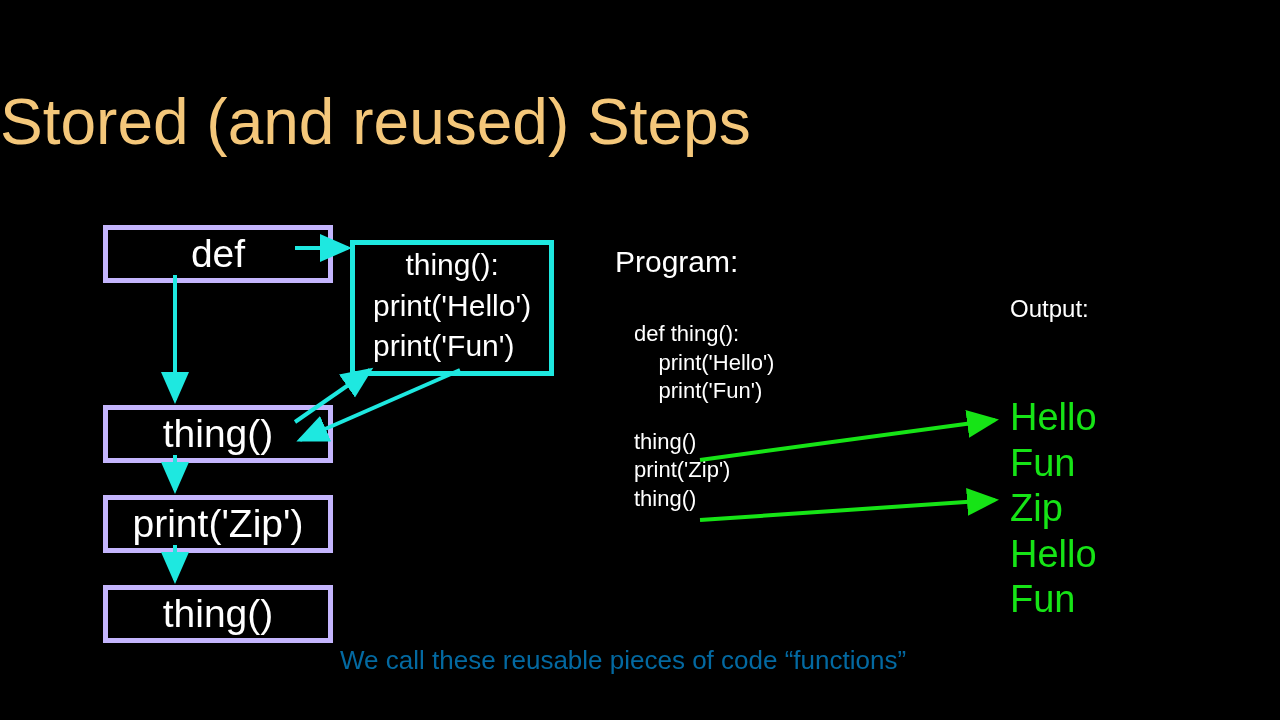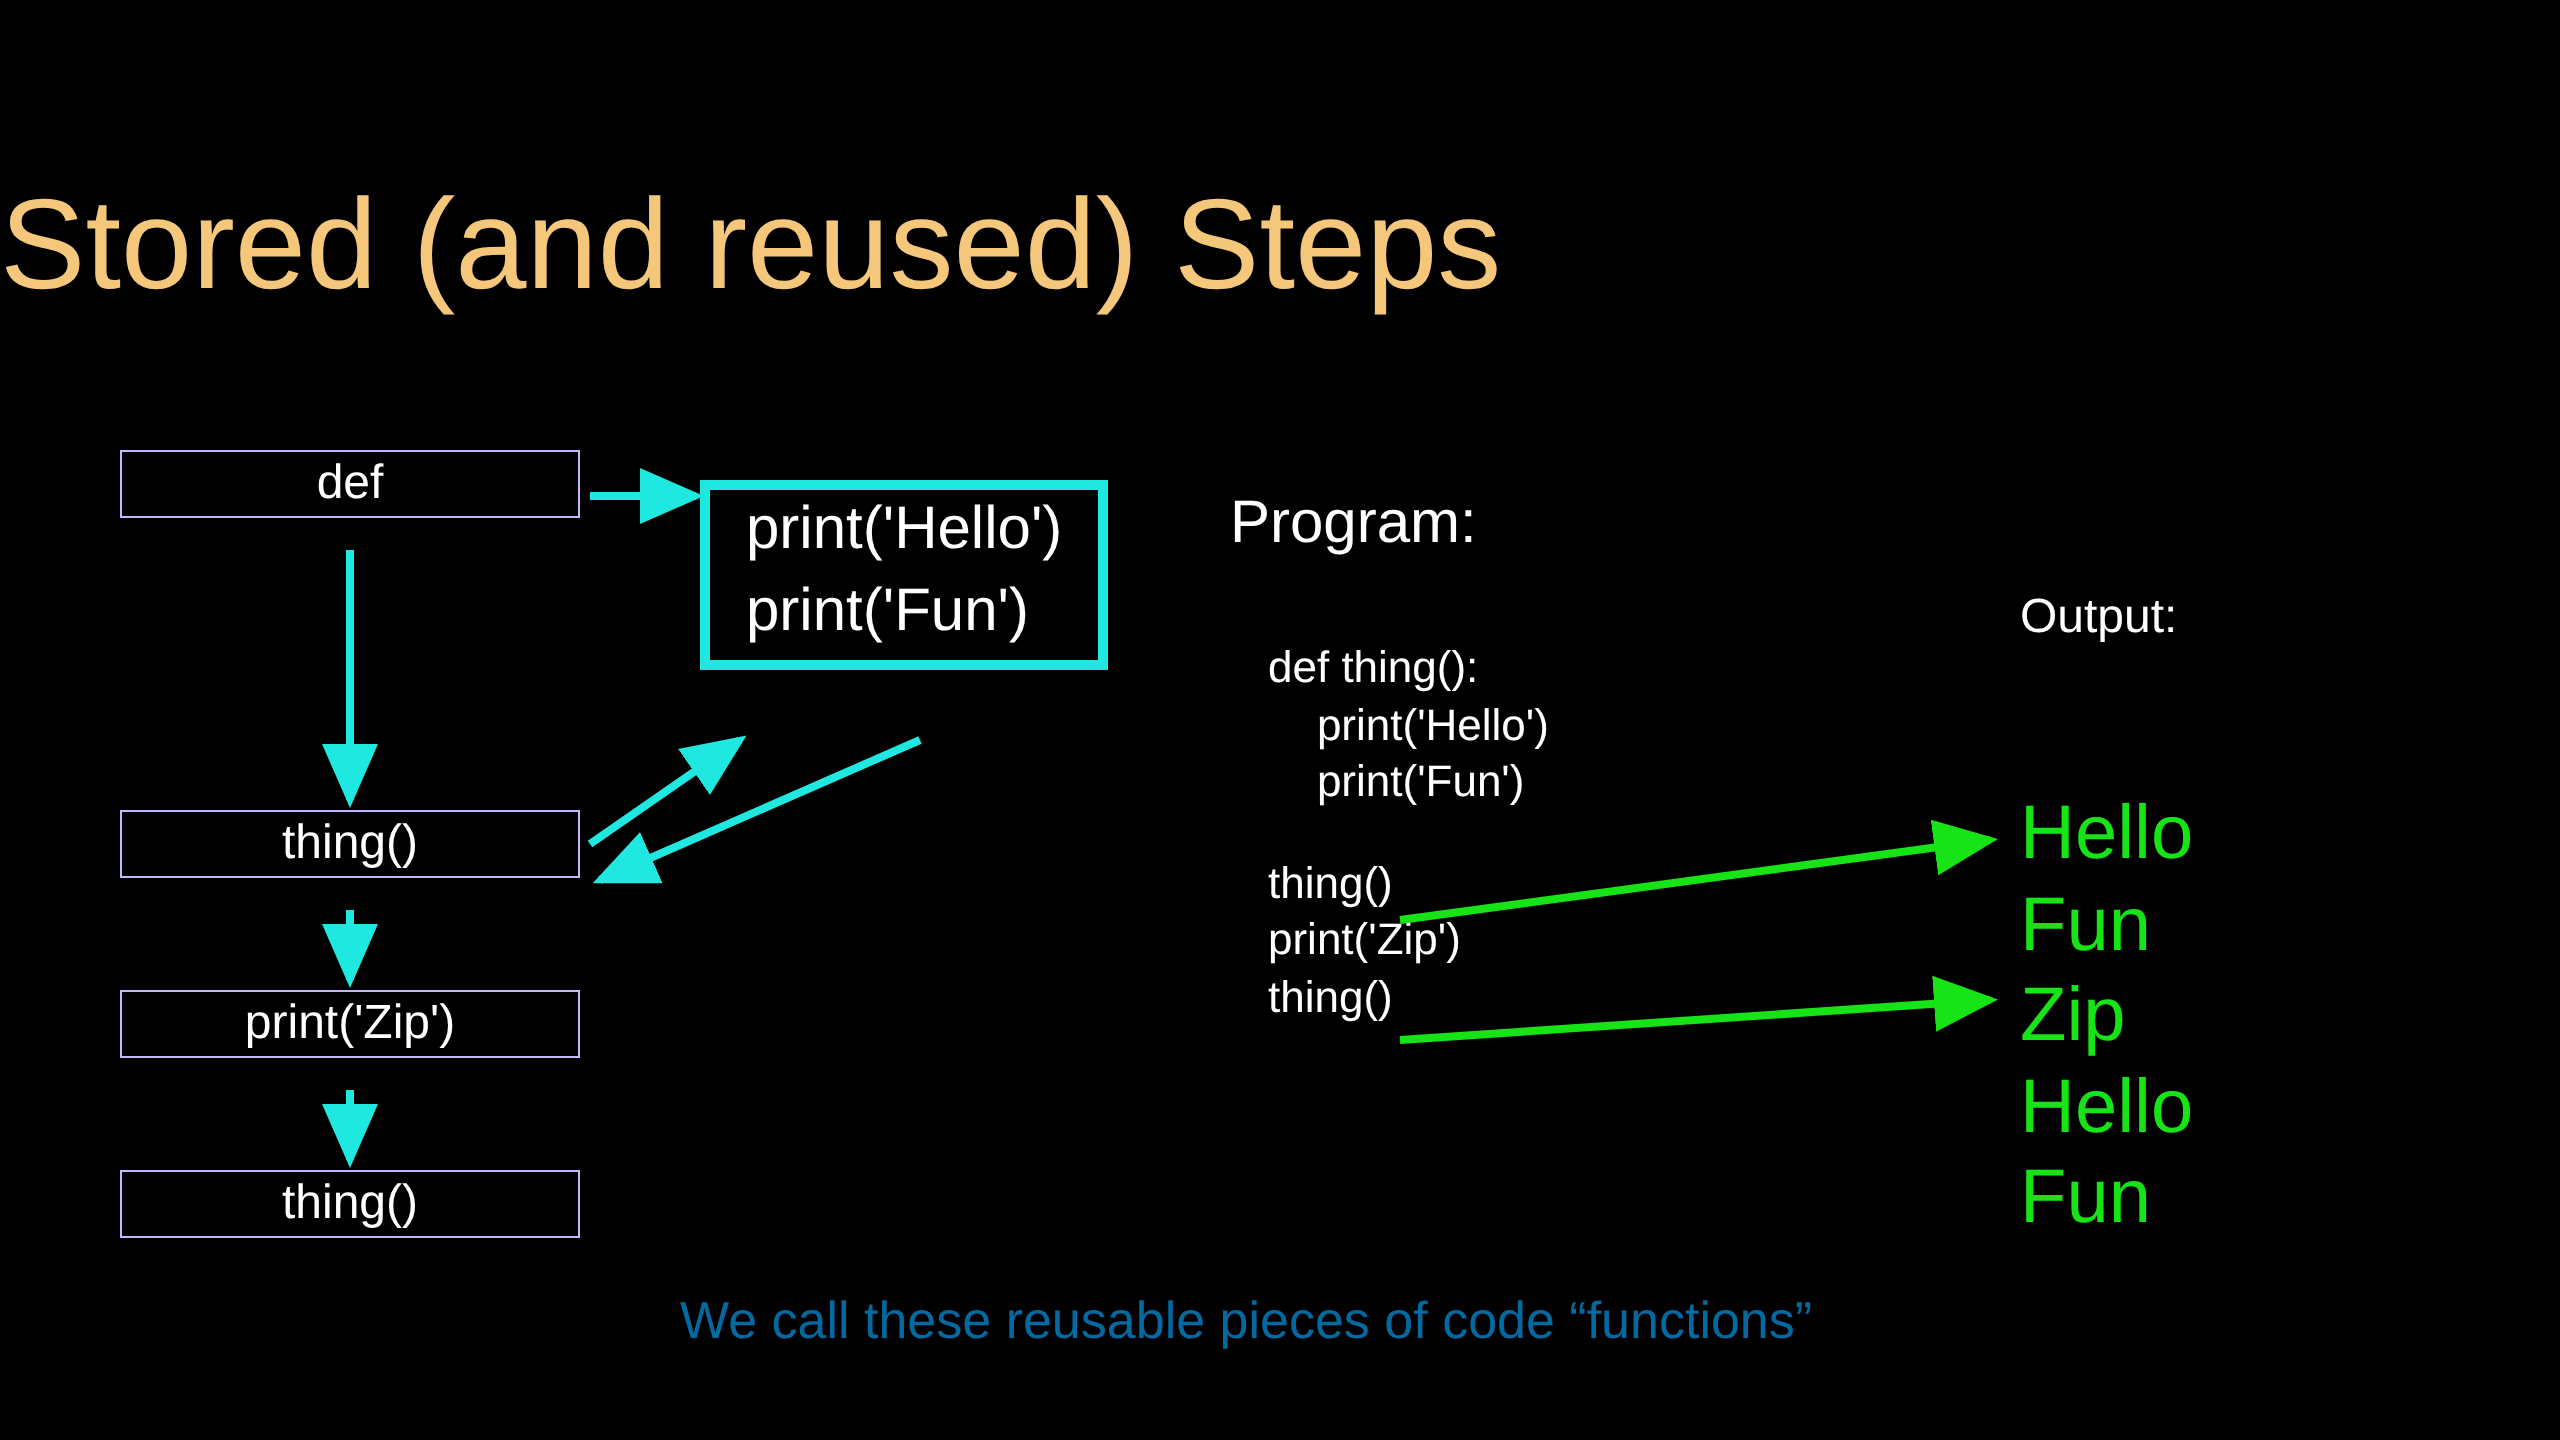--- a/index.html
+++ b/index.html
@@ -16,25 +16,26 @@
     position: absolute;
     top: 85px;
     left: 0;
     width: 100%;
     font-size: 64px;
     color: #f4c77a;
     font-weight: normal;
   }
   .box {
     position: absolute;
-    border: 1px solid #c4b5fd;
+    border: 5px solid #c4b5fd;
     text-align: center;
-    font-size: 24px;
+    font-size: 39px;
     color: #fff;
     padding: 2px 0;
+    margin-left: 43px;
   }
   .box-def { left: 60px; top: 225px; width: 230px; }
   .box-thing1 { left: 60px; top: 405px; width: 230px; }
   .box-printzip { left: 60px; top: 495px; width: 230px; }
   .box-thing2 { left: 60px; top: 585px; width: 230px; }
 
   .code-block {
     position: absolute;
     left: 350px;
     top: 240px;
@@ -91,20 +92,21 @@
 <body>
 
 <div class="title">Stored (and reused) Steps</div>
 
 <div class="box box-def">def</div>
 <div class="box box-thing1">thing()</div>
 <div class="box box-printzip">print('Zip')</div>
 <div class="box box-thing2">thing()</div>
 
 <div class="code-block">
+  <div style="text-align:center;">thing():</div>
   <div>print('Hello')</div>
   <div>print('Fun')</div>
 </div>
 
 <div class="program-label">Program:</div>
 <div class="program-code">
   <div>def thing():</div>
   <div style="white-space:pre;">    print('Hello')</div>
   <div style="white-space:pre;">    print('Fun')</div>
   <div style="height:22px;"></div>

